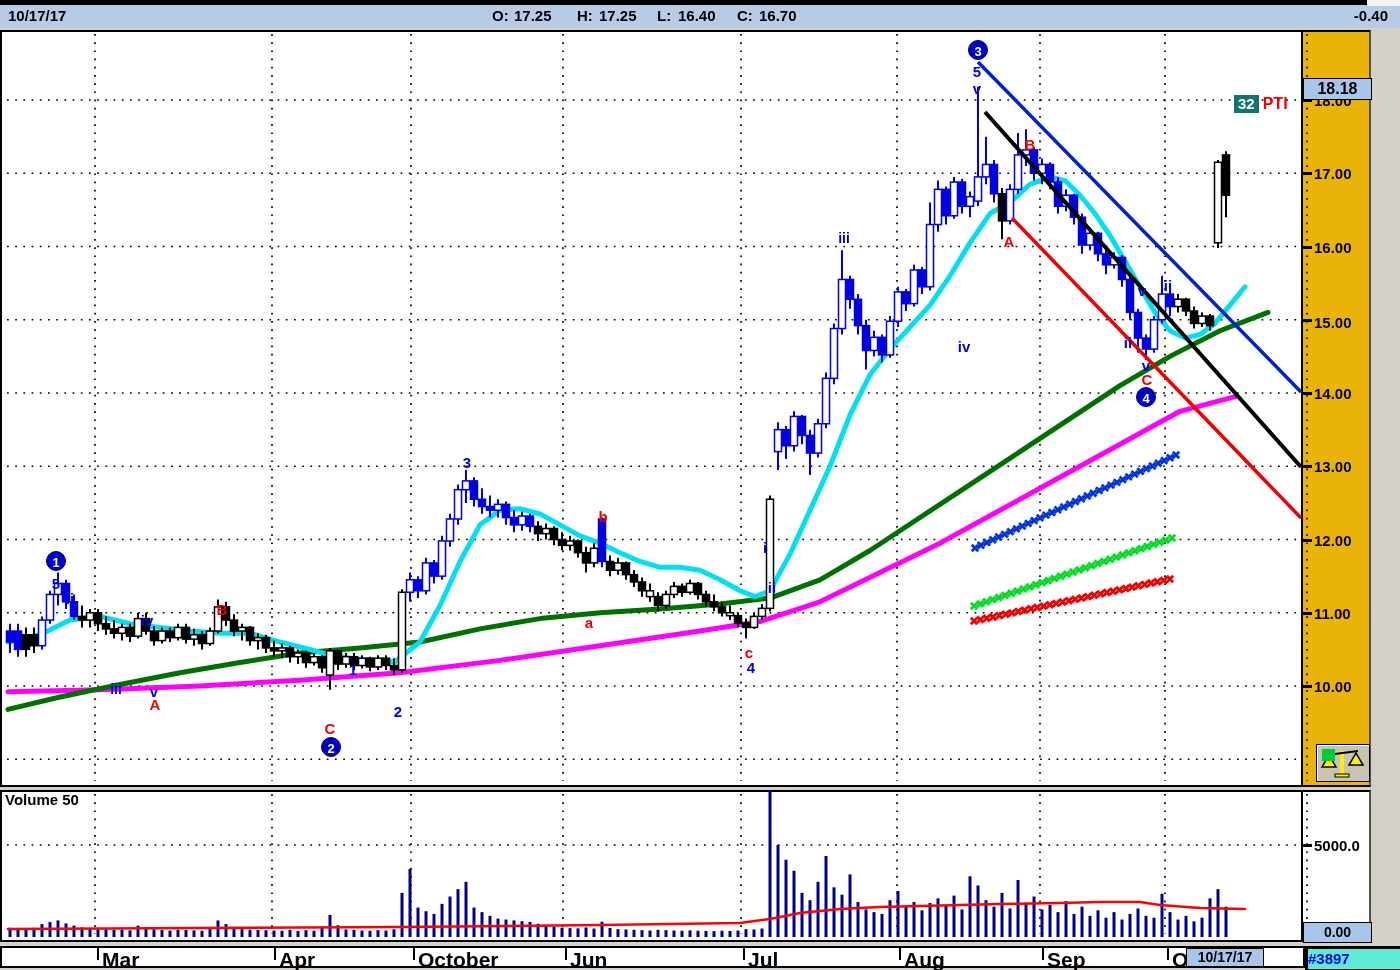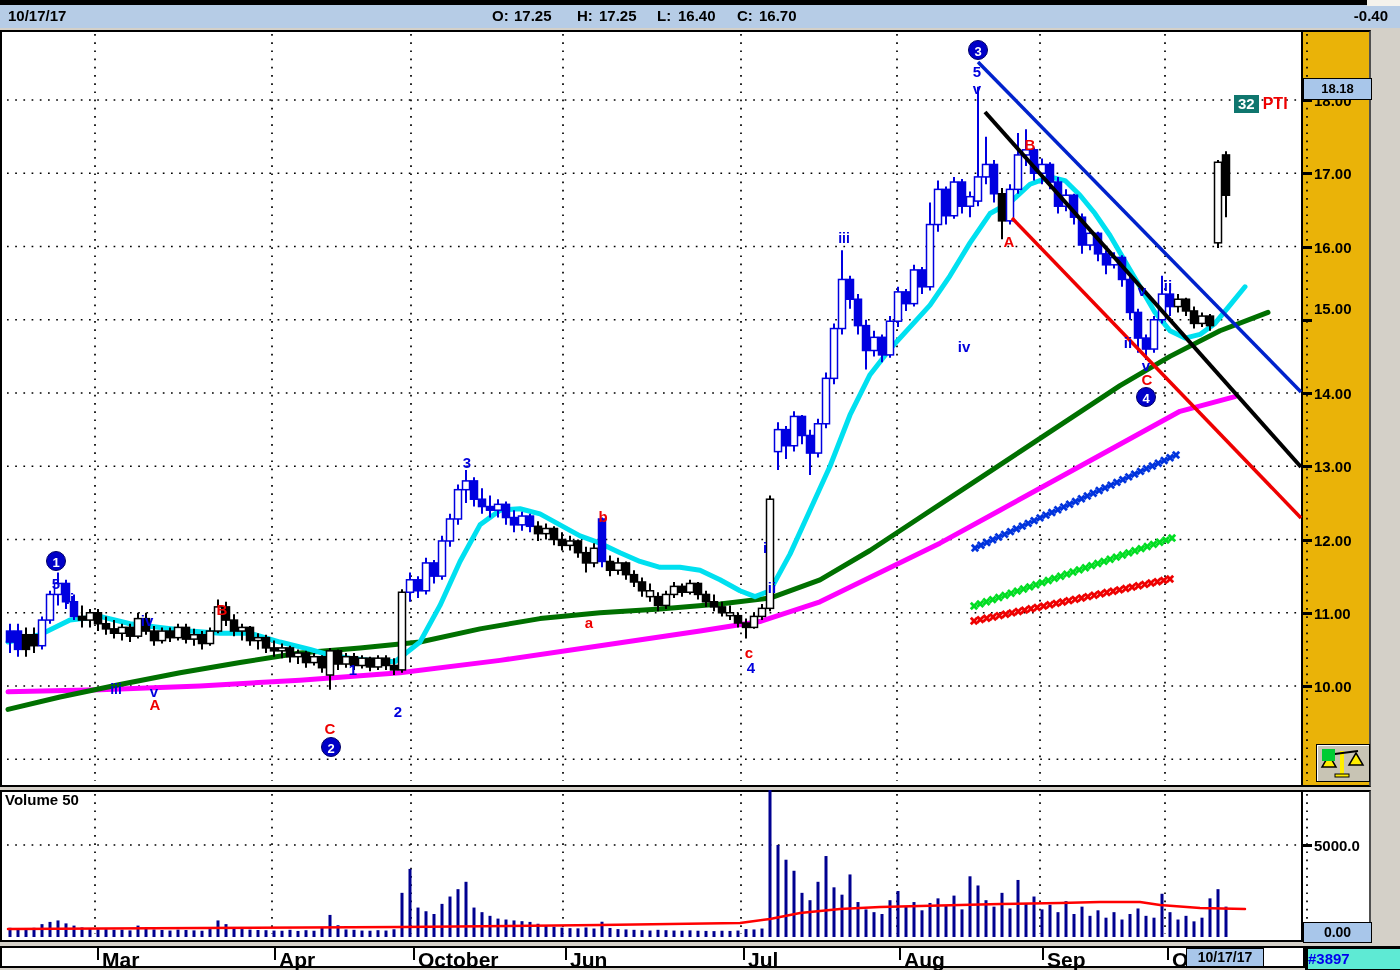--- a/index.html
+++ b/index.html
@@ -28,21 +28,21 @@
   #bottom-axis{left:0;top:946px;width:1301px;height:18px;background:#fff;border:2px solid #000;z-index:1;}
   #bar-number-box{left:1305px;top:946px;width:92px;height:20px;background:#5eead4;border:3px solid #000000;color:#0000ee;font-weight:bold;font-size:15px;text-align:left;line-height:20px;z-index:12;}
   
   #chart-svg{left:0;top:0;z-index:5;pointer-events:none;position:absolute;}
   .grid{stroke:#000;stroke-width:1.7;stroke-dasharray:1.7 6.5;fill:none;}
   .wv{font:bold 15px "Liberation Sans",sans-serif;text-anchor:middle;dominant-baseline:central;}
   .wv-sm{font:bold 14px "Liberation Sans",sans-serif;text-anchor:middle;dominant-baseline:central;}
   .wv-circle{font:bold 13px "Liberation Sans",sans-serif;fill:#fff;text-anchor:middle;dominant-baseline:central;}
   
   .lbl{position:absolute;font-weight:bold;font-size:15px;color:#000;white-space:nowrap;z-index:10;}
-  #price-marker{left:1303px;top:78px;width:67px;height:20px;background:#a8c6ea;border:1px solid #000;text-align:center;line-height:20px;font-weight:bold;font-size:13px;z-index:12;}
+  #price-marker{left:1303px;top:78px;width:67px;height:20px;background:#a8c6ea;border:1px solid #000;text-align:center;line-height:20px;font-weight:bold;font-size:16px;z-index:12;}
   #zero-marker{left:1303px;top:922px;width:67px;height:19px;background:#a8c6ea;border:1px solid #000;text-align:center;line-height:19px;font-weight:bold;font-size:14px;z-index:12;}
   #date-marker{left:1186px;top:948px;width:76px;height:17px;background:#a8c6ea;border:1px solid #000;text-align:center;line-height:17px;font-weight:bold;font-size:14px;z-index:12;}
   #pti-box{left:1234px;top:95px;z-index:12;display:flex;align-items:center;position:absolute;}
   #pti-val{background:#0f766e;color:#fff;font-weight:bold;font-size:15px;padding:0 4px;height:18px;line-height:18px;}
   #pti-lab{color:#ee0000;font-weight:bold;font-size:16px;margin-left:4px;}
   #volume-label{left:5px;top:791px;font-size:15px;z-index:10;}
   .axis-tick{position:absolute;left:0;width:9px;height:3px;background:#000;}
   .axis-lab{position:absolute;left:11px;font-weight:bold;font-size:15px;color:#000;}
   .month-tick{position:absolute;top:0;width:2px;height:12px;background:#000;}
   .month-lab{position:absolute;top:0px;font-weight:bold;font-size:21px;color:#000;}
@@ -71,21 +71,21 @@
 <div class="abs" id="price-pane"></div>
 <div class="abs" id="volume-pane"></div>
 <div class="abs" id="price-axis">
     <div class="axis-tick" style="top: 67px;"></div>
     <div class="axis-lab" style="top: 60px;">18.00</div>
     <div class="axis-tick" style="top: 140.25px;"></div>
     <div class="axis-lab" style="top: 133.25px;">17.00</div>
     <div class="axis-tick" style="top: 213.5px;"></div>
     <div class="axis-lab" style="top: 206.5px;">16.00</div>
     <div class="axis-tick" style="top: 286.75px;"></div>
-    <div class="axis-lab" style="top: 268px;">15.00</div>
+    <div class="axis-lab" style="top: 282px;">15.00</div>
     <div class="axis-tick" style="top: 360px;"></div>
     <div class="axis-lab" style="top: 353px;">14.00</div>
     <div class="axis-tick" style="top: 433.25px;"></div>
     <div class="axis-lab" style="top: 426.25px;">13.00</div>
     <div class="axis-tick" style="top: 506.5px;"></div>
     <div class="axis-lab" style="top: 499.5px;">12.00</div>
     <div class="axis-tick" style="top: 579.75px;"></div>
     <div class="axis-lab" style="top: 572.75px;">11.00</div>
     <div class="axis-tick" style="top: 653px;"></div>
     <div class="axis-lab" style="top: 646px;">10.00</div>

